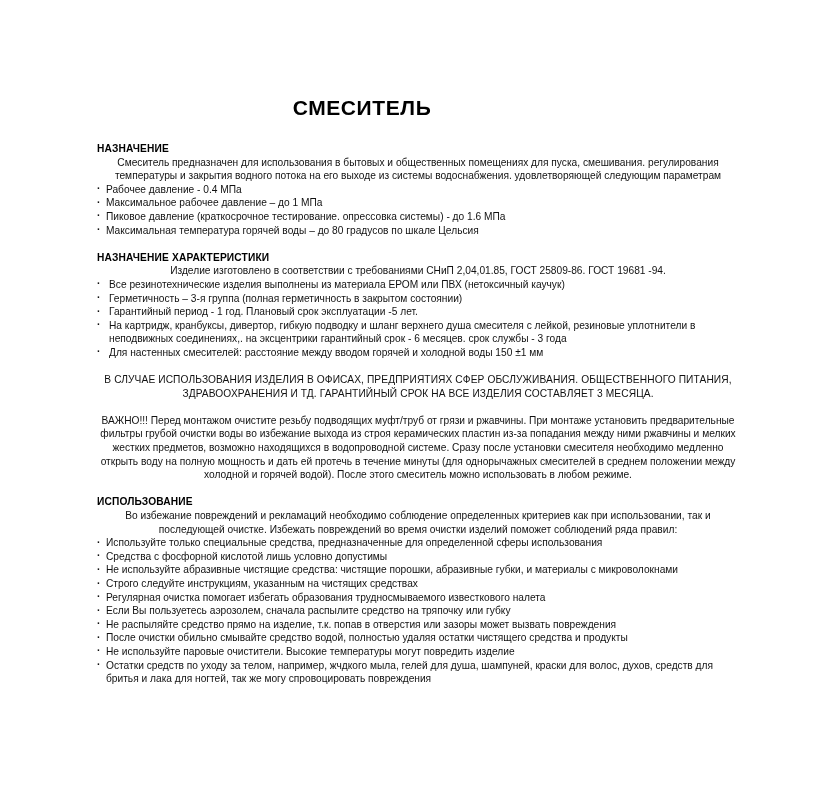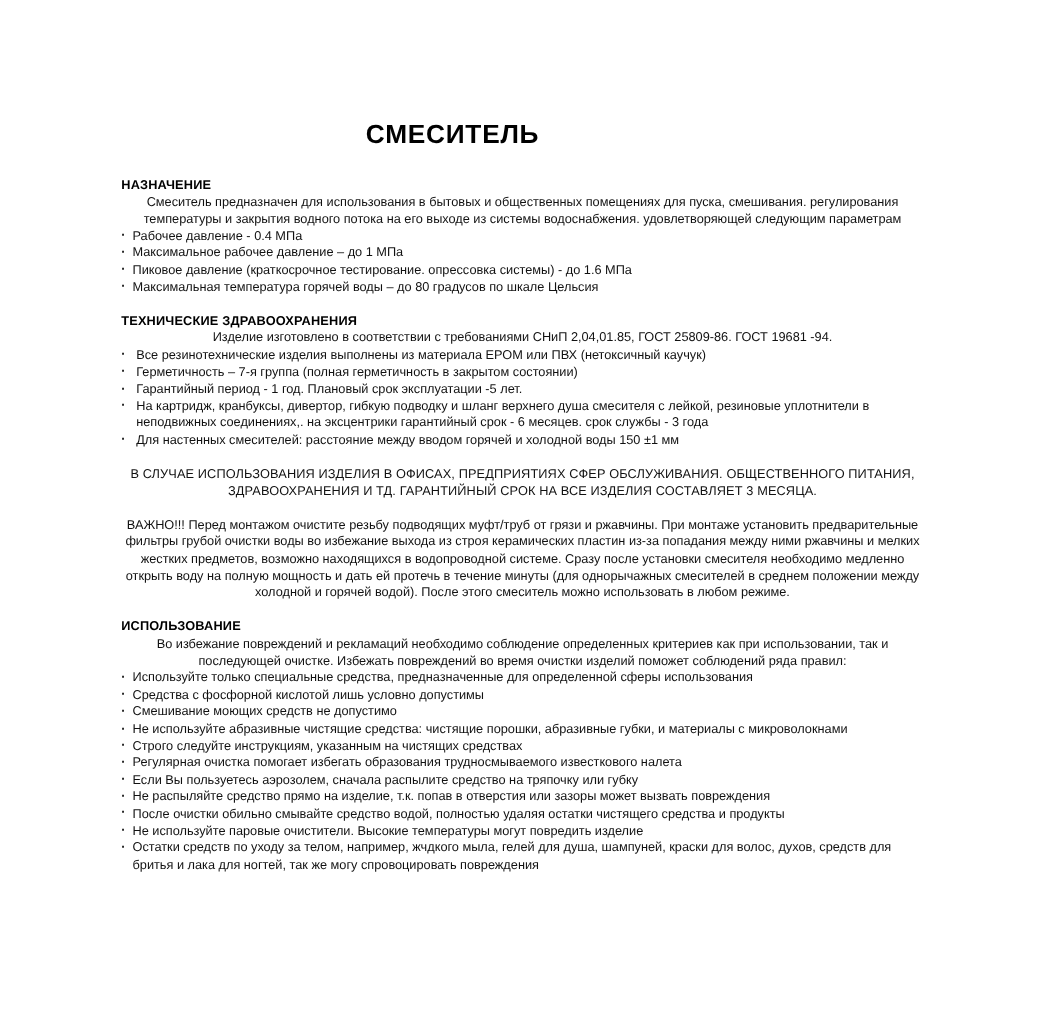--- a/index.html
+++ b/index.html
@@ -99,46 +99,45 @@
     <p class="para">Смеситель предназначен для использования в бытовых и общественных помещениях для пуска, смешивания. регулирования температуры и закрытия водного потока на его выходе из системы водоснабжения. удовлетворяющей следующим параметрам</p>
     <ul class="bullets">
       <li>Рабочее давление - 0.4 МПа</li>
       <li>Максимальное рабочее давление – до 1 МПа</li>
       <li>Пиковое давление (краткосрочное тестирование. опрессовка системы) - до 1.6 МПа</li>
       <li>Максимальная температура горячей воды – до 80 градусов по шкале Цельсия</li>
     </ul>
 
     <div class="gap-md"></div>
 
-    <div class="sect-heading">ТЕХНИЧЕСКИЕ ЗДРАВООХРАНЕНИЯ</div>
+    <div class="sect-heading">НАЗНАЧЕНИЕ ХАРАКТЕРИСТИКИ</div>
     <p class="para">Изделие изготовлено в соответствии с требованиями СНиП 2,04,01.85, ГОСТ 25809-86. ГОСТ 19681 -94.</p>
     <ul class="bullets wide">
       <li>Все резинотехнические изделия выполнены из материала ЕРОМ или ПВХ (нетоксичный каучук)</li>
-      <li>Герметичность – 7-я группа (полная герметичность в закрытом состоянии)</li>
+      <li>Герметичность – 3-я группа (полная герметичность в закрытом состоянии)</li>
       <li>Гарантийный период - 1 год. Плановый срок эксплуатации -5 лет.</li>
       <li>На картридж, кранбуксы, дивертор, гибкую подводку и шланг верхнего душа смесителя с лейкой, резиновые уплотнители в неподвижных соединениях,. на эксцентрики гарантийный срок - 6 месяцев. срок службы - 3 года</li>
       <li>Для настенных смесителей: расстояние между вводом горячей и холодной воды 150 ±1 мм</li>
     </ul>
 
     <div class="gap-md"></div>
 
     <p class="para caps">В СЛУЧАЕ ИСПОЛЬЗОВАНИЯ ИЗДЕЛИЯ В ОФИСАХ, ПРЕДПРИЯТИЯХ СФЕР ОБСЛУЖИВАНИЯ. ОБЩЕСТВЕННОГО ПИТАНИЯ, ЗДРАВООХРАНЕНИЯ И ТД. ГАРАНТИЙНЫЙ СРОК НА ВСЕ ИЗДЕЛИЯ СОСТАВЛЯЕТ 3 МЕСЯЦА.</p>
 
     <div class="gap-md"></div>
 
     <p class="para">ВАЖНО!!! Перед монтажом очистите резьбу подводящих муфт/труб от грязи и ржавчины. При монтаже установить предварительные фильтры грубой очистки воды во избежание выхода из строя керамических пластин из-за попадания между ними ржавчины и мелких жестких предметов, возможно находящихся в водопроводной системе. Сразу после установки смесителя необходимо медленно открыть воду на полную мощность и дать ей протечь в течение минуты (для однорычажных смесителей в среднем положении между холодной и горячей водой). После этого смеситель можно использовать в любом режиме.</p>
 
     <div class="gap-md"></div>
 
     <div class="sect-heading">ИСПОЛЬЗОВАНИЕ</div>
     <p class="para">Во избежание повреждений и рекламаций необходимо соблюдение определенных критериев как при использовании, так и последующей очистке. Избежать повреждений во время очистки изделий поможет соблюдений ряда правил:</p>
     <ul class="bullets">
       <li>Используйте только специальные средства, предназначенные для определенной сферы использования</li>
       <li>Средства с фосфорной кислотой лишь условно допустимы</li>
-      <li>Смешивание моющих средств не допустимо</li>
       <li>Не используйте абразивные чистящие средства: чистящие порошки, абразивные губки, и материалы с микроволокнами</li>
       <li>Строго следуйте инструкциям, указанным на чистящих средствах</li>
       <li>Регулярная очистка помогает избегать образования трудносмываемого известкового налета</li>
       <li>Если Вы пользуетесь аэрозолем, сначала распылите средство на тряпочку или губку</li>
       <li>Не распыляйте средство прямо на изделие, т.к. попав в отверстия или зазоры может вызвать повреждения</li>
       <li>После очистки обильно смывайте средство водой, полностью удаляя остатки чистящего средства и продукты</li>
       <li>Не используйте паровые очистители. Высокие температуры могут повредить изделие</li>
       <li>Остатки средств по уходу за телом, например, жчдкого мыла, гелей для душа, шампуней, краски для волос, духов, средств для бритья и лака для ногтей, так же могу спровоцировать повреждения</li>
     </ul>
 

